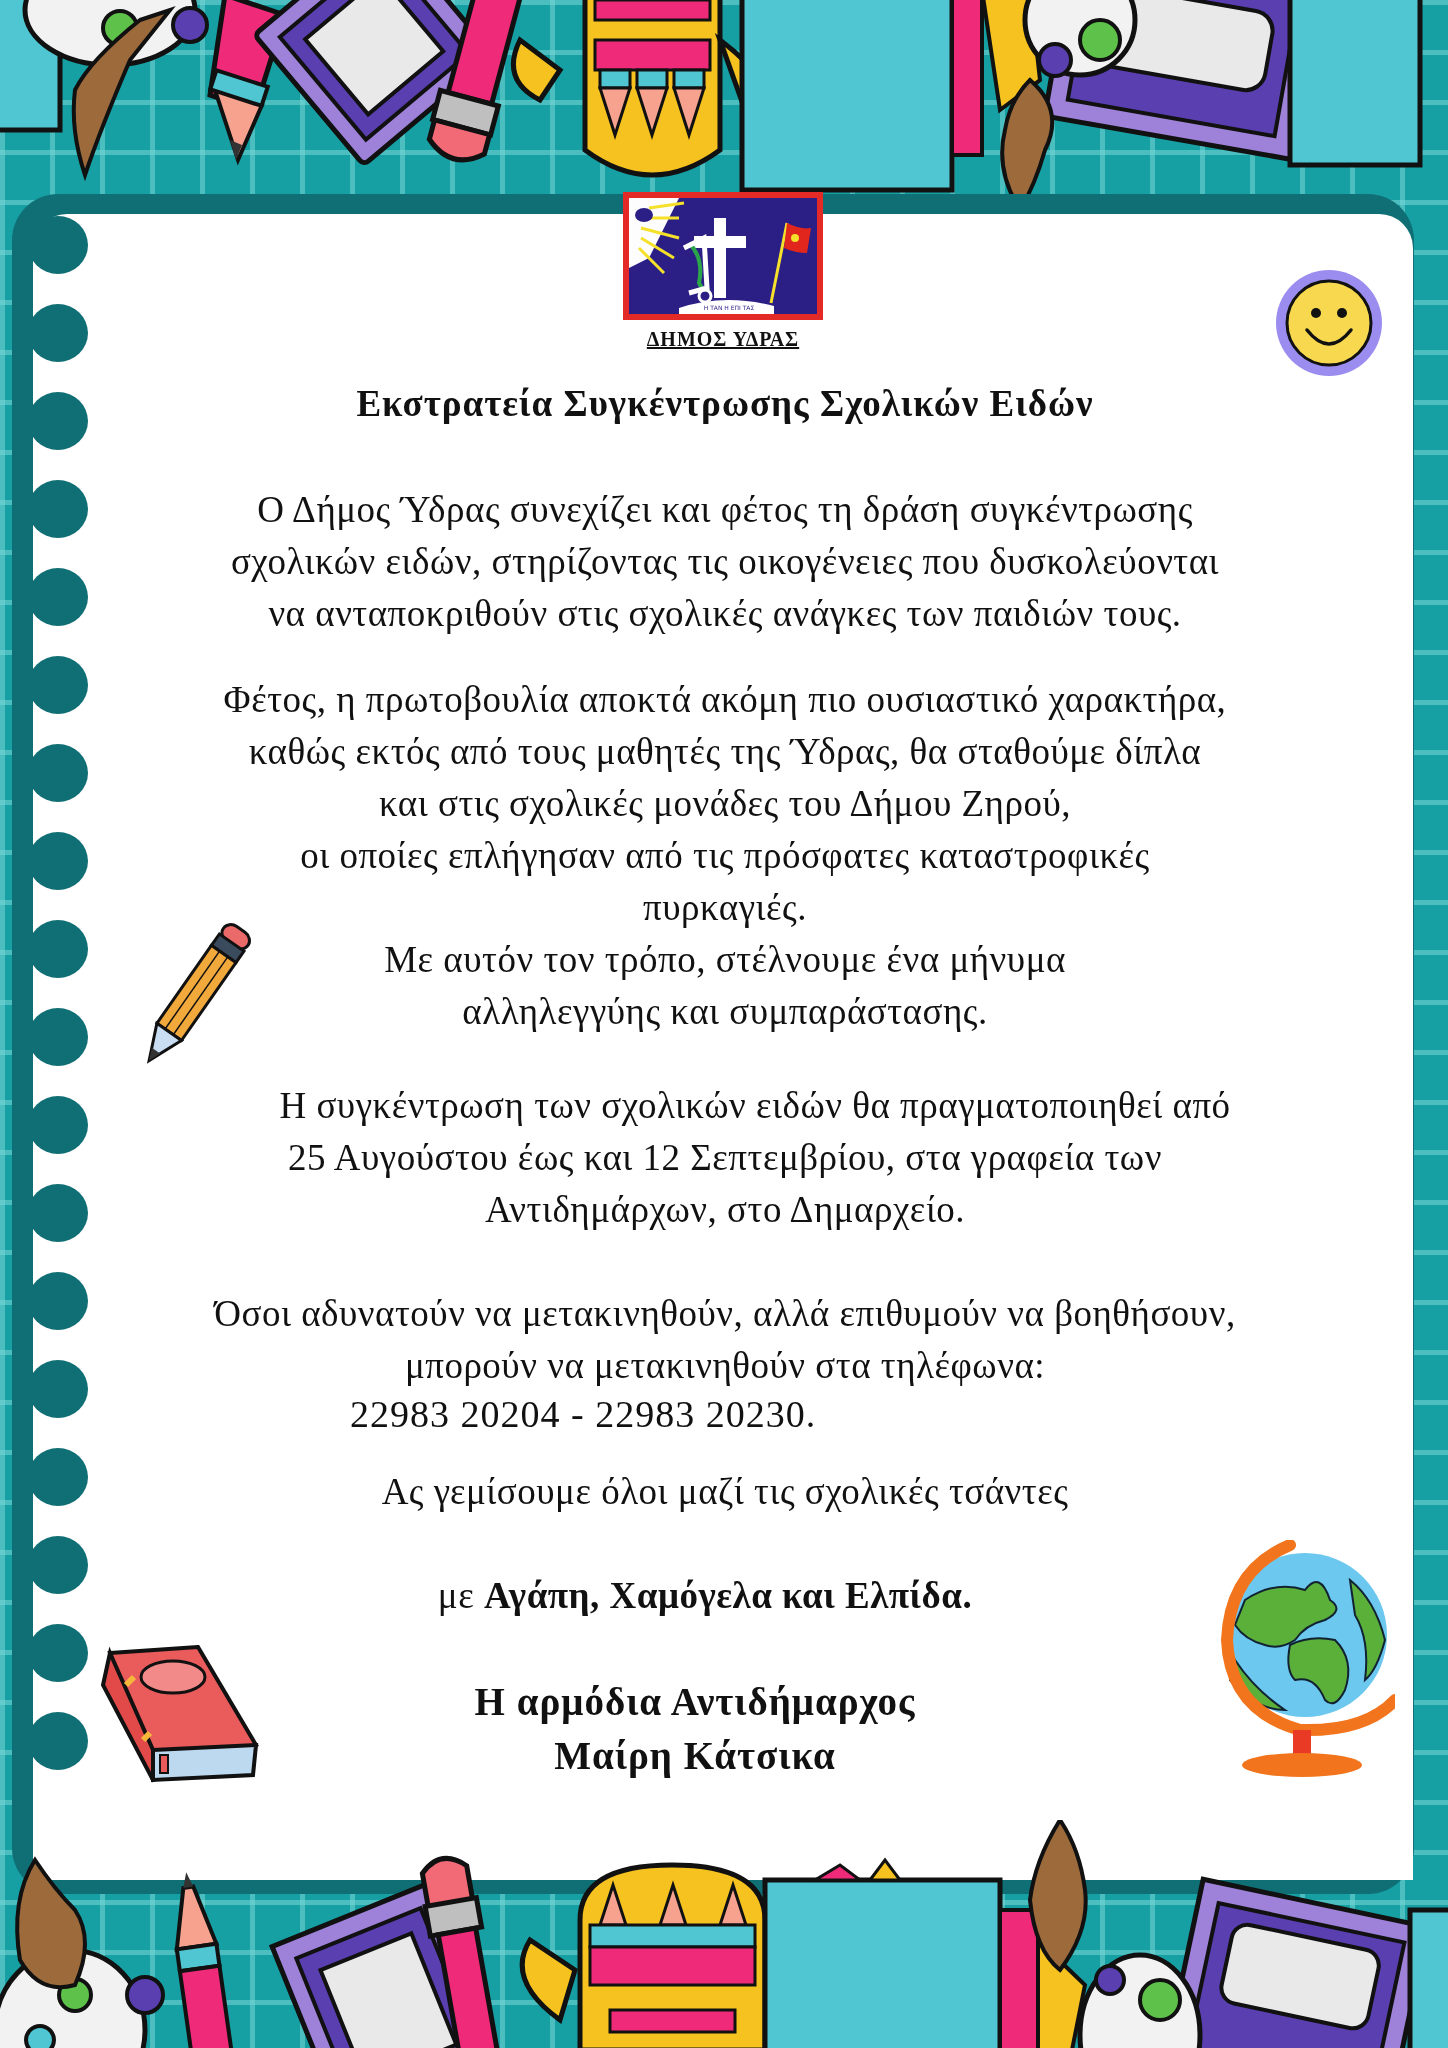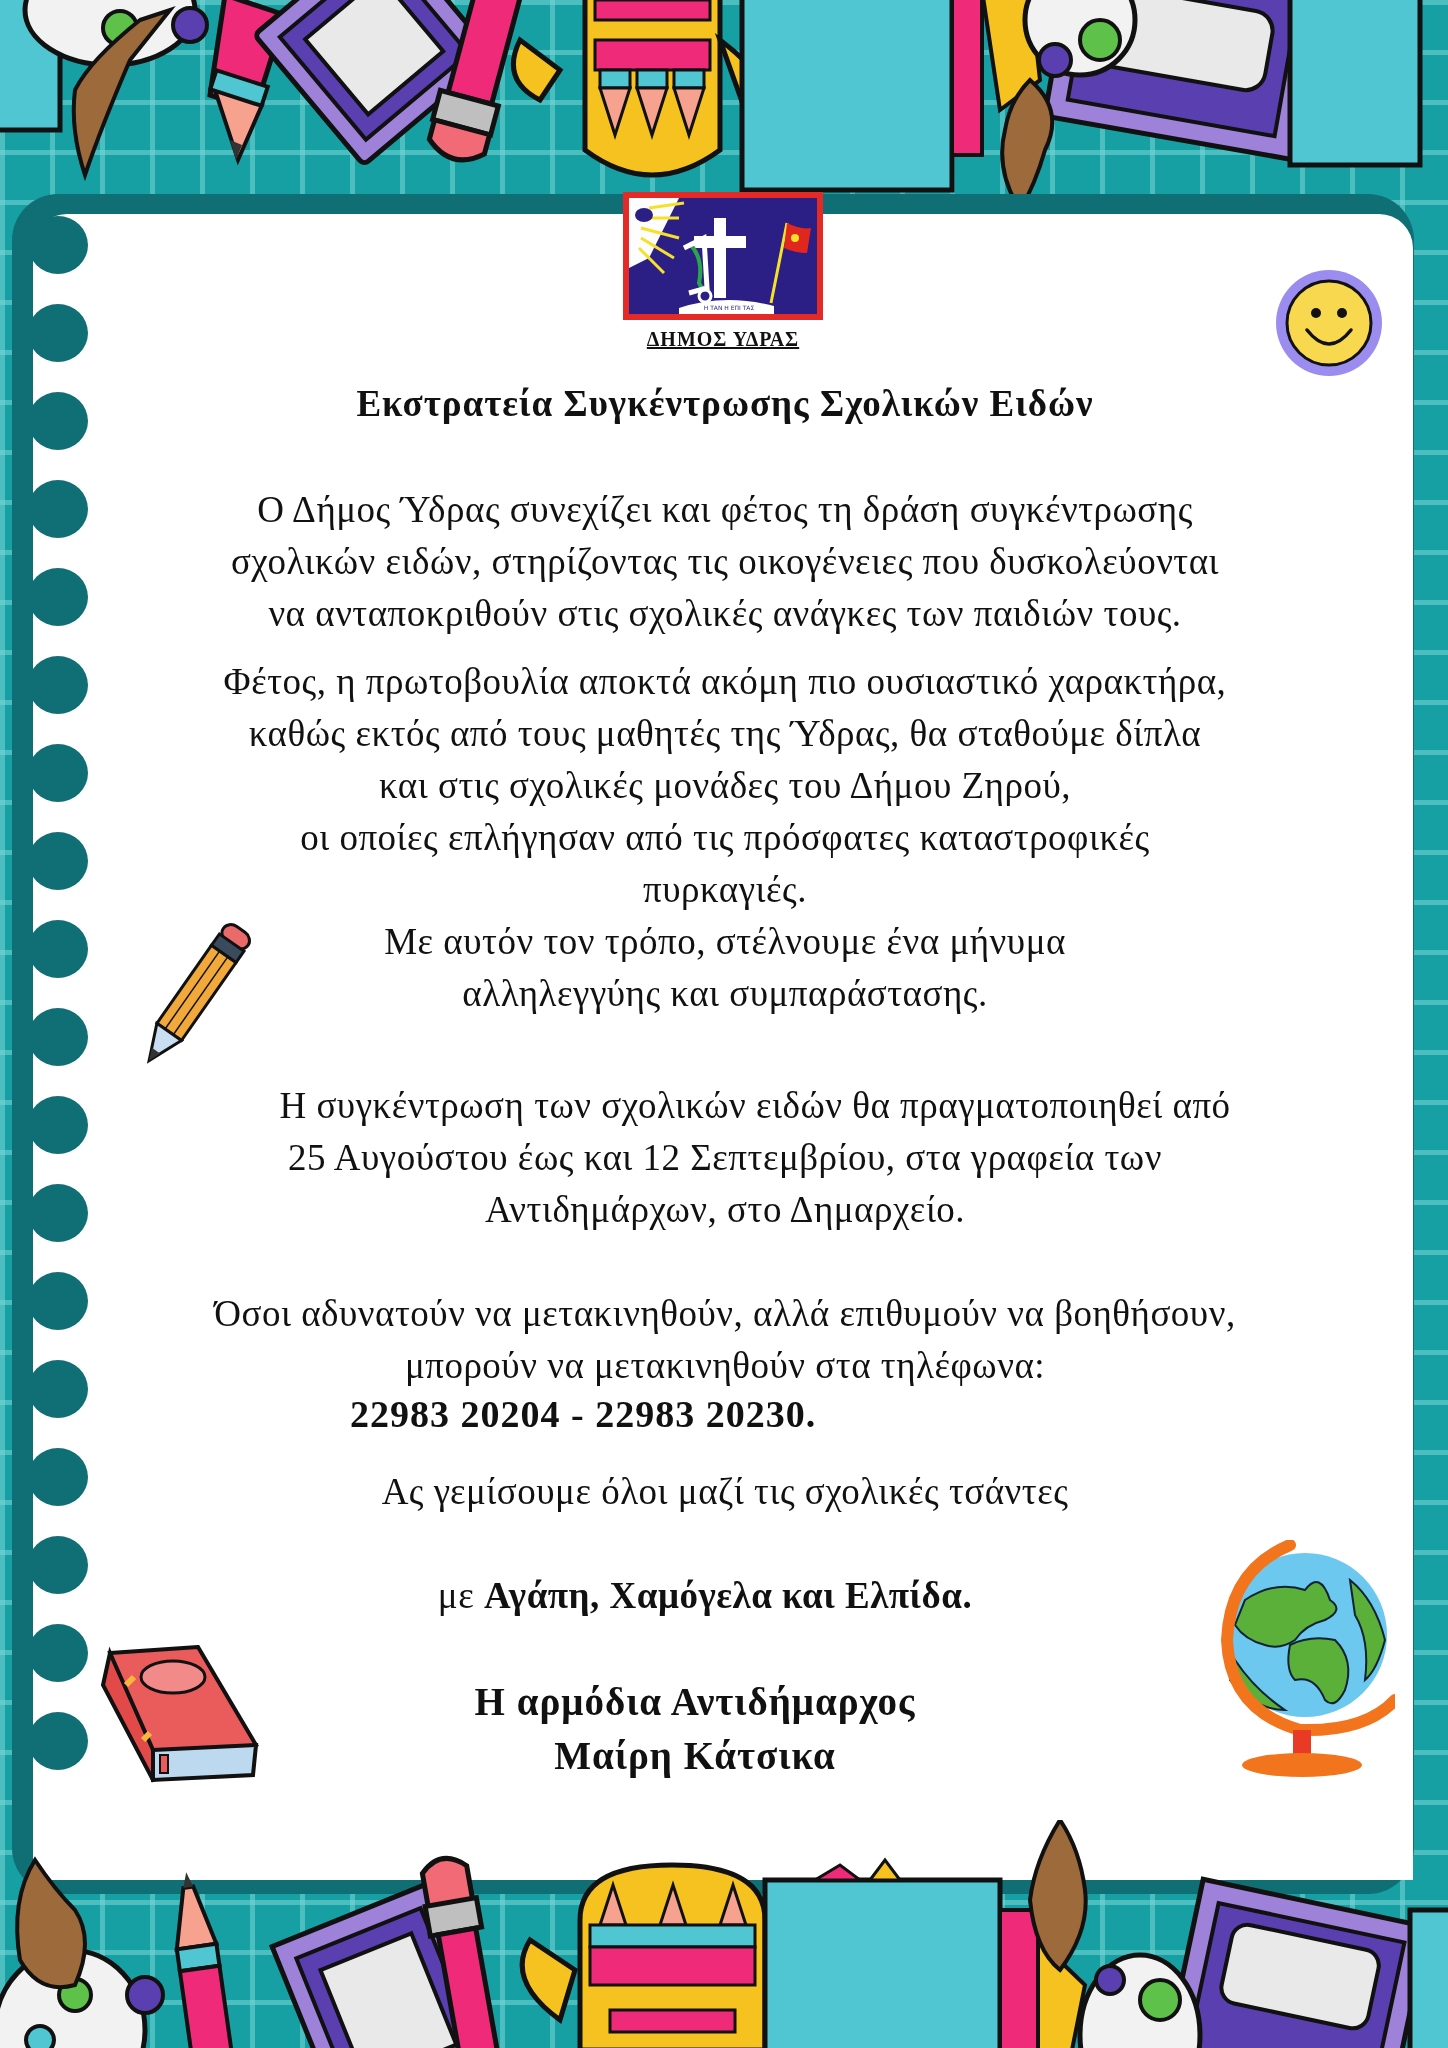--- a/index.html
+++ b/index.html
@@ -46,21 +46,21 @@
   }
   .para {
     position: absolute; left: 70px; width: 1310px; text-align: center;
     font-family: "Liberation Serif", serif;
     font-size: 37px; line-height: 52px; letter-spacing: 0.5px;
   }
   .para b { font-weight: normal; }
   .line { display: block; }
   .phones {
     position: absolute; left: 350px; top: 1392px;
-    font-family: "Liberation Serif", serif; font-weight: bold; font-size: 38px; letter-spacing: 1px;
+    font-family: "Liberation Serif", serif; font-weight: normal; font-size: 38px; letter-spacing: 1px;
   }
   .closing {
     position: absolute; left: 70px; width: 1310px; text-align: center;
     font-family: "Liberation Serif", serif; font-size: 37px; letter-spacing: 0.5px;
   }
   .sign {
     position: absolute; left: 70px; top: 1675px; width: 1310px; text-align: center;
     font-family: "Liberation Serif", serif; font-weight: bold; font-size: 39px; line-height: 54px; letter-spacing: 1px;
   }
 </style>
@@ -190,21 +190,21 @@
 </svg>
 
 <div class="title">Εκστρατεία Συγκέντρωσης Σχολικών Ειδών</div>
 
 <div class="para" style="top:484px">
   <span class="line">Ο Δήμος Ύδρας συνεχίζει και φέτος τη δράση συγκέντρωσης</span>
   <span class="line">σχολικών ειδών, στηρίζοντας τις οικογένειες που δυσκολεύονται</span>
   <span class="line">να ανταποκριθούν στις σχολικές ανάγκες των παιδιών τους.</span>
 </div>
 
-<div class="para" style="top:656px">
+<div class="para" style="top:674px">
   <span class="line">Φέτος, η πρωτοβουλία αποκτά ακόμη πιο ουσιαστικό χαρακτήρα,</span>
   <span class="line">καθώς εκτός από τους μαθητές της Ύδρας, θα σταθούμε δίπλα</span>
   <span class="line"><span>και στις σχολικές μονάδες του </span><b>Δήμου Ζηρού</b><span>,</span></span>
   <span class="line">οι οποίες επλήγησαν από τις πρόσφατες καταστροφικές</span>
   <span class="line">πυρκαγιές.</span>
   <span class="line">Με αυτόν τον τρόπο, στέλνουμε ένα μήνυμα</span>
   <span class="line">αλληλεγγύης και συμπαράστασης.</span>
 </div>
 
 <svg class="deco" style="left:130px;top:915px" width="130" height="160" viewBox="0 0 130 160">

